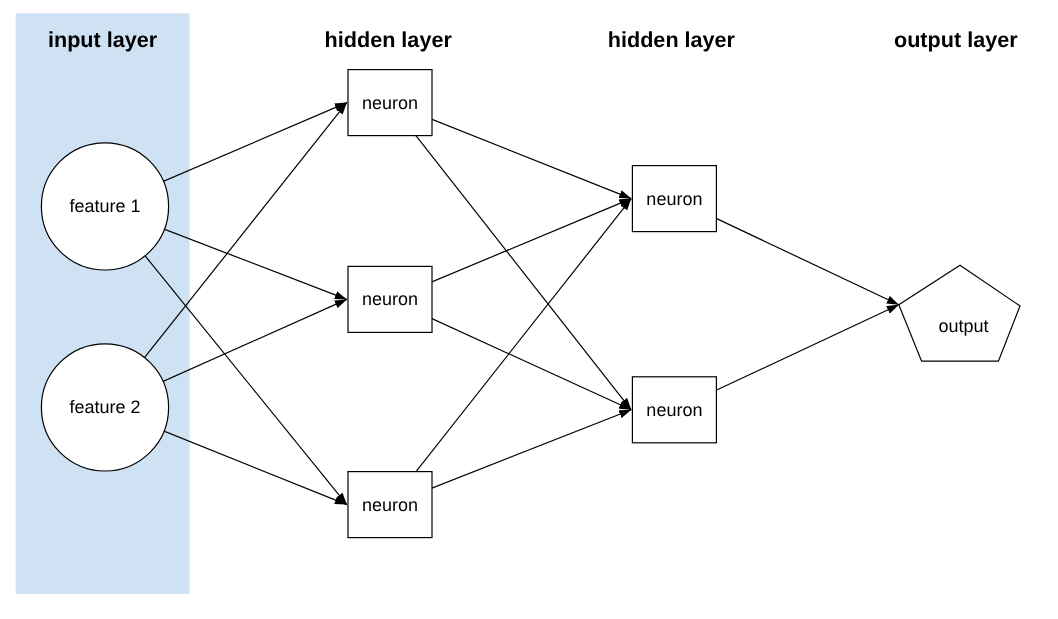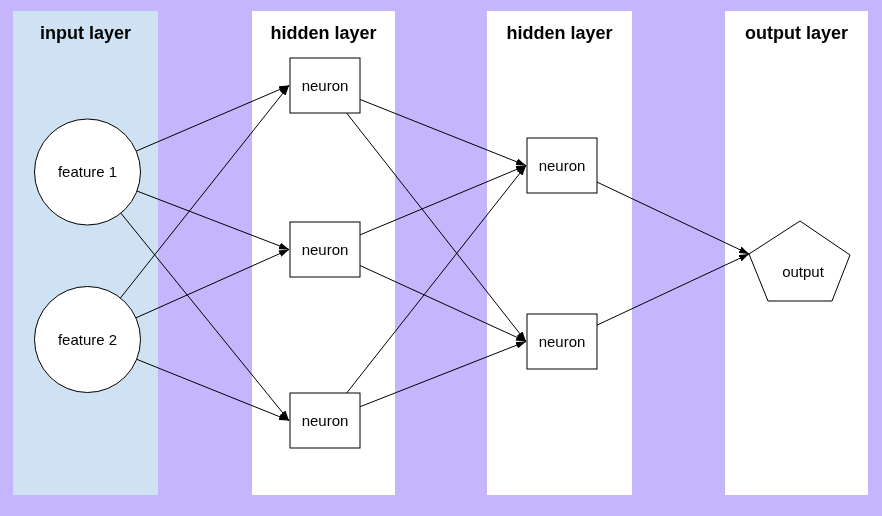--- a/index.html
+++ b/index.html
@@ -1,20 +1,20 @@
 <!DOCTYPE html>
 <html><head>
 <meta charset="utf-8">
 <style>
   html, body { margin: 0; padding: 0; background: #000000; }
   .stage {
     position: relative;
     width: 882px;
     height: 516px;
-    background: #c4b5fd;
+    background: #ffffff;
     overflow: hidden;
     font-family: "Liberation Sans", sans-serif;
   }
   svg { display: block; }
   .panel { fill: #ffffff; stroke: none; }
   .panel.input { fill: #cfe2f3; }
   .layer-title {
     font-family: "Liberation Sans", sans-serif;
     font-size: 18px;
     font-weight: bold;

